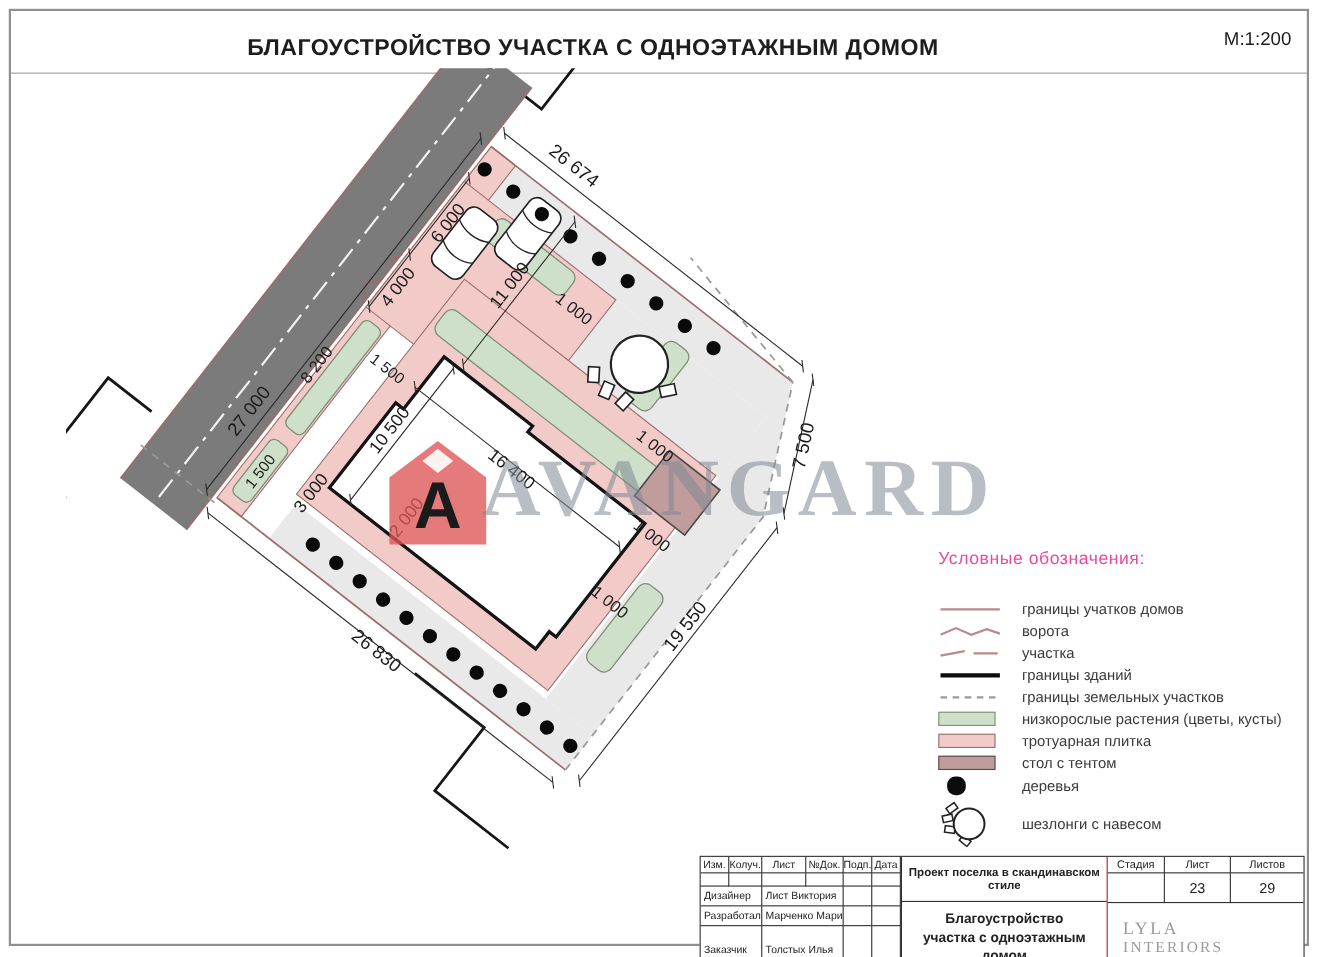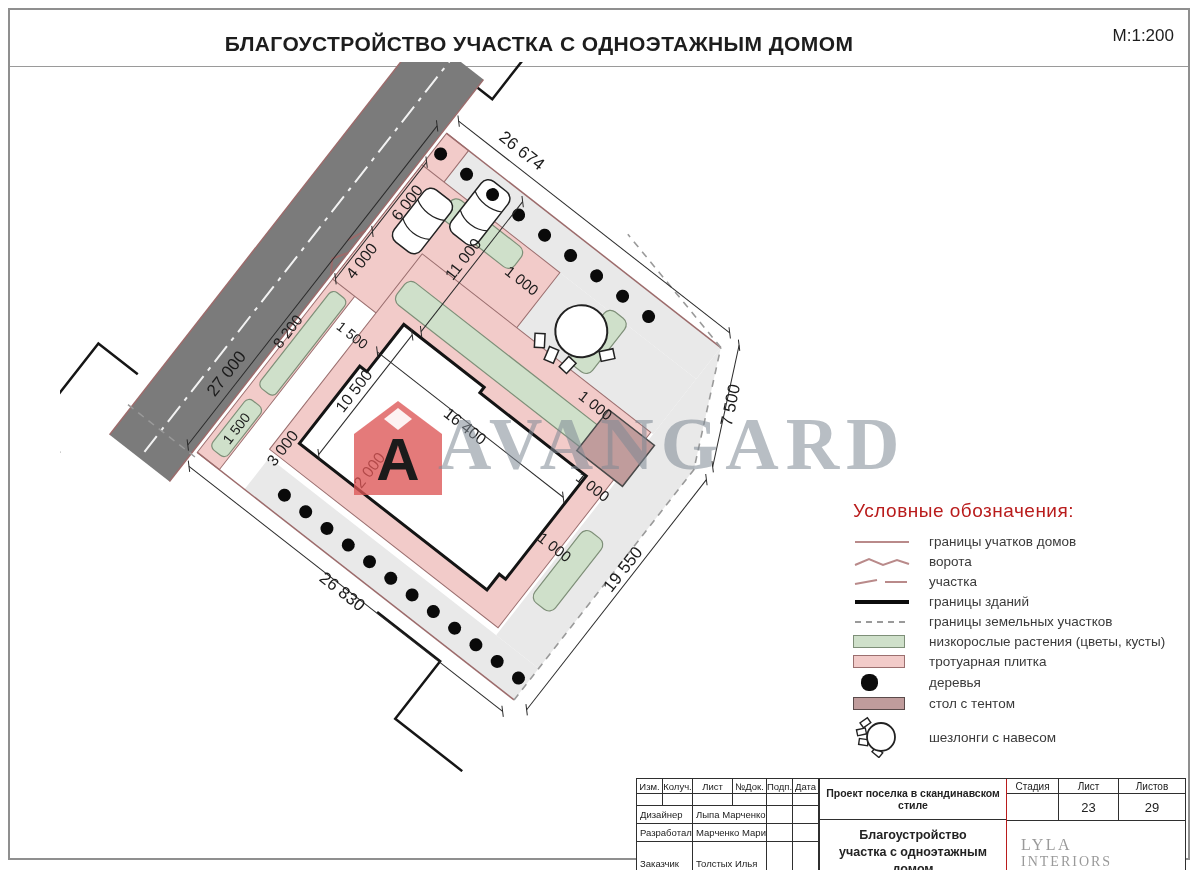--- a/index.html
+++ b/index.html
@@ -5,21 +5,21 @@
   html,body{margin:0;padding:0;background:#fff;}
   body{width:1200px;height:870px;position:relative;font-family:"Liberation Sans",sans-serif;overflow:hidden;}
   .frame{position:absolute;left:8px;top:8px;width:1182px;height:852px;border:2px solid #8f8f8f;box-sizing:border-box;}
   .titlebar{position:absolute;left:10px;top:10px;width:1178px;height:56px;border-bottom:1.5px solid #9a9a9a;}
   .page-title{position:absolute;left:0;right:120px;top:22px;text-align:center;font-size:21px;font-weight:bold;color:#1d1d1d;letter-spacing:.4px;}
   .scale-label{position:absolute;right:14px;top:16px;font-size:17px;color:#1d1d1d;}
   .planwrap{position:absolute;left:60px;top:62px;width:840px;height:710px;}
   .watermark{position:absolute;left:438px;top:402px;font-size:74px;font-weight:bold;color:rgba(125,136,148,.55);letter-spacing:7px;white-space:nowrap;pointer-events:none;font-family:Liberation Serif, serif;}
   .wlogo{position:absolute;left:352px;top:398px;width:92px;height:100px;}
   .legend{position:absolute;left:853px;top:500px;width:330px;}
-  .legend-title{font-size:19px;color:#b91c1c;letter-spacing:.5px;margin-bottom:12px;}
+  .legend-title{font-size:16px;color:#ec4899;letter-spacing:.5px;margin-bottom:28px;}
   .legend-row{display:flex;align-items:center;margin-bottom:5px;}
   .legend-key{width:60px;flex:0 0 60px;display:flex;align-items:center;justify-content:flex-start;}
   .legend-label{font-size:13.5px;color:#3a3a3a;margin-left:16px;}
   .sw{width:52px;height:13px;border:1px solid #6e6e6e;box-sizing:border-box;}
   .tree-dot{width:17px;height:17px;background:#0c0c0c;border-radius:45%;margin-left:8px;}
   .tblock{position:absolute;left:636px;top:778px;width:550px;height:108px;border:1.6px solid #2f2f2f;box-sizing:border-box;display:flex;font-size:10.5px;color:#222;background:#fff;}
   .tb-left{width:182px;flex:0 0 182px;border-right:1px solid #2f2f2f;display:grid;grid-template-columns:26px 30px 40px 34px 26px 26px;grid-template-rows:15px 12px 18px 18px 1fr;}
   .tb-left div{border-right:1px solid #2f2f2f;border-bottom:1px solid #2f2f2f;display:flex;align-items:center;justify-content:center;overflow:hidden;white-space:nowrap;font-size:9.5px;}
   .tb-left .nb{justify-content:flex-start;padding-left:3px;}
   .tb-mid{width:186px;flex:0 0 186px;border-right:1px solid #b91c1c;display:flex;flex-direction:column;font-weight:bold;}
@@ -237,29 +237,29 @@
     <span class="legend-label">низкорослые растения (цветы, кусты)</span>
   </div>
   <div class="legend-row">
     <span class="legend-key">
         <span class="sw" style="background:#f2cbc9;border-color:#9b6f6f;"></span>
       </span>
     <span class="legend-label">тротуарная плитка</span>
   </div>
   <div class="legend-row">
     <span class="legend-key">
+        <span class="sw" style="background:#c09c9c;border-color:#5a4a4a;"></span>
+      </span>
+    <span class="legend-label">стол с тентом</span>
+  </div>
+  <div class="legend-row">
+    <span class="legend-key">
         <span class="tree-dot"></span>
       </span>
     <span class="legend-label">деревья</span>
-  </div>
-  <div class="legend-row">
-    <span class="legend-key">
-        <span class="sw" style="background:#c09c9c;border-color:#5a4a4a;"></span>
-      </span>
-    <span class="legend-label">стол с тентом</span>
   </div>
   <div class="legend-row">
     <span class="legend-key">
       <svg width="58" height="42" viewBox="0 0 58 42">
         <rect x="8" y="4" width="9" height="6" fill="#fff" stroke="#222" stroke-width="1.4" transform="rotate(-35 12 7)"></rect>
         <rect x="4" y="13" width="9" height="6" fill="#fff" stroke="#222" stroke-width="1.4" transform="rotate(-12 8 16)"></rect>
         <rect x="6" y="23" width="9" height="6" fill="#fff" stroke="#222" stroke-width="1.4" transform="rotate(8 10 26)"></rect>
         <rect x="20" y="33" width="9" height="6" fill="#fff" stroke="#222" stroke-width="1.4" transform="rotate(40 24 36)"></rect>
         <circle cx="28" cy="21" r="14" fill="#fff" stroke="#222" stroke-width="1.8"></circle>
       </svg>
@@ -276,21 +276,21 @@
     <div>№Док.</div>
     <div>Подп.</div>
     <div>Дата</div>
     <div></div>
       <div></div>
       <div></div>
       <div></div>
       <div></div>
       <div></div>
     <div class="nb" style="grid-column:1/3">Дизайнер</div>
-    <div class="nb" style="grid-column:3/5">Лыпа Марченко</div>
+    <div class="nb" style="grid-column:3/5">Лист Виктория</div>
     <div></div>
       <div></div>
     <div class="nb" style="grid-column:1/3">Разработал</div>
     <div class="nb" style="grid-column:3/5">Марченко Марина</div>
     <div></div>
       <div></div>
     <div class="nb" style="grid-column:1/3;border-bottom:none">Заказчик</div>
     <div class="nb" style="grid-column:3/5;border-bottom:none">Толстых Илья</div>
     <div style="border-bottom:none"></div>
       <div style="border-bottom:none"></div>

